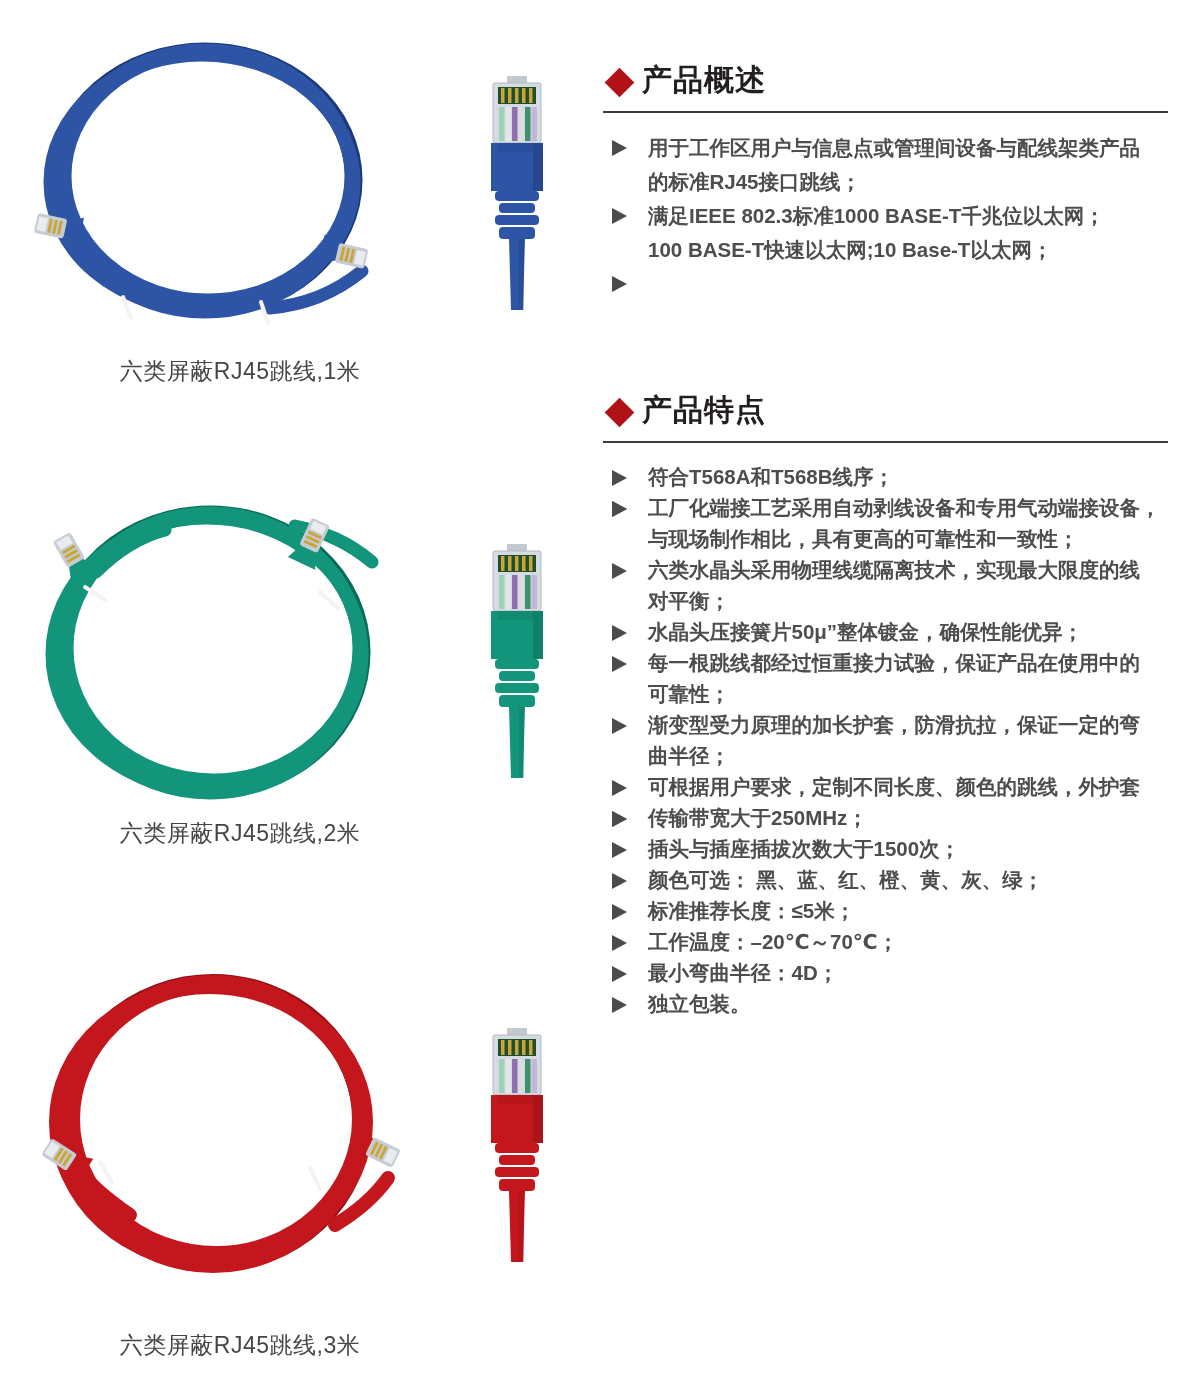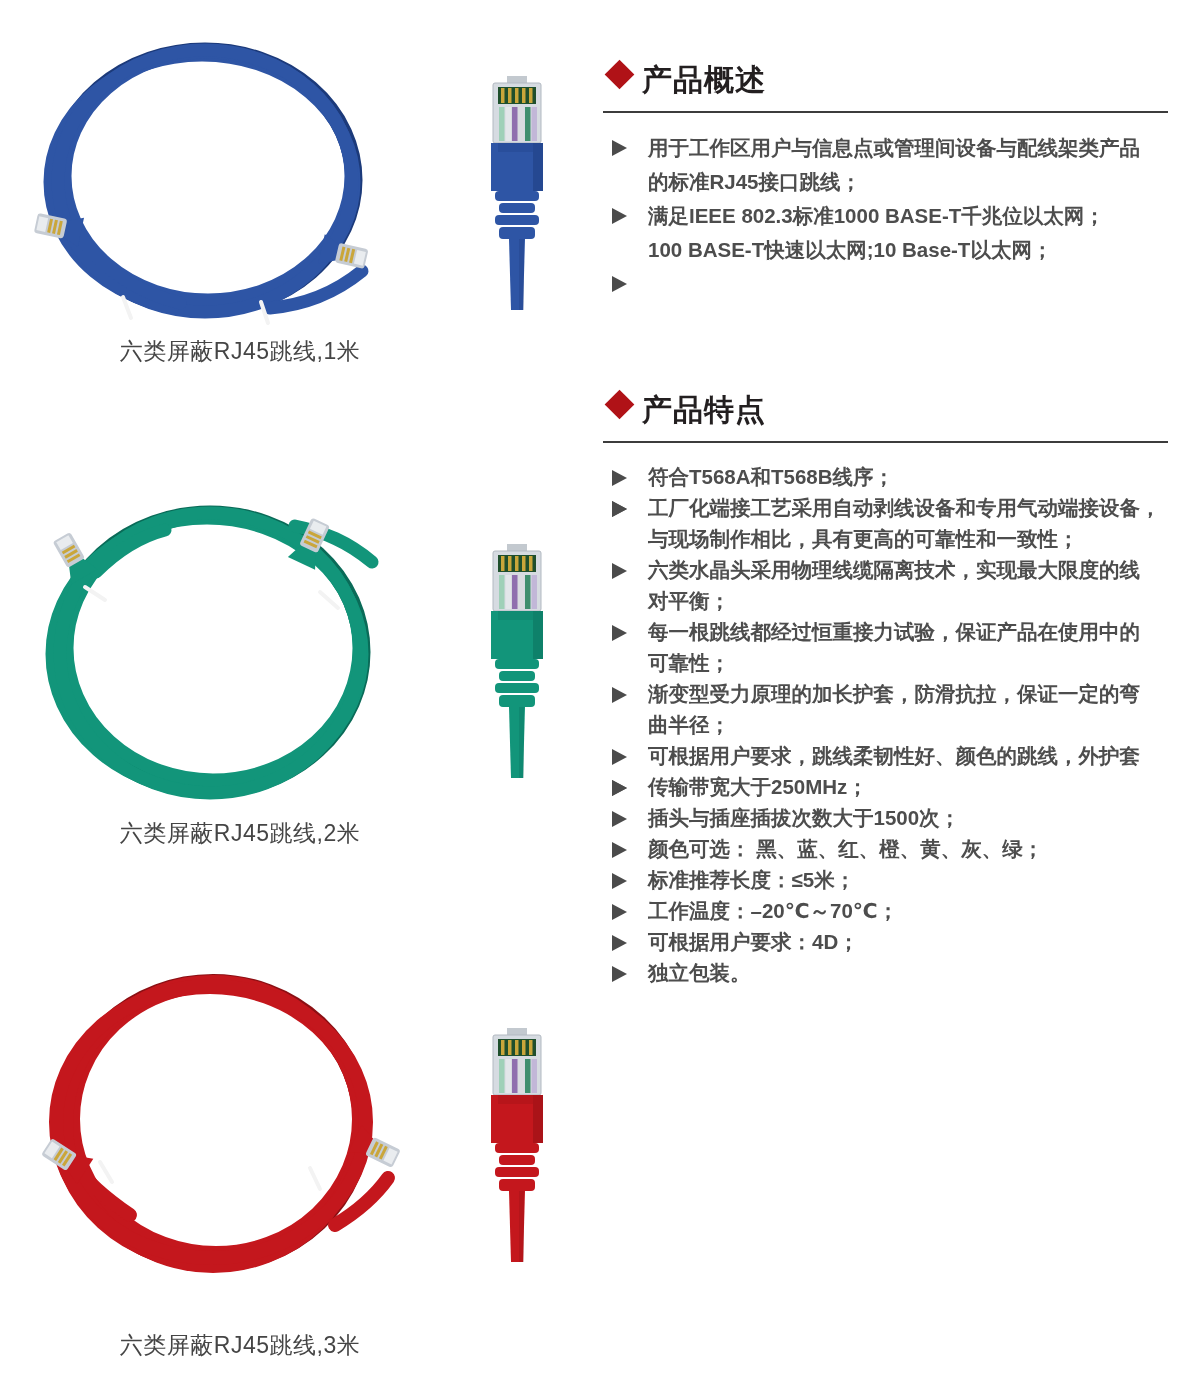--- a/index.html
+++ b/index.html
@@ -6,21 +6,21 @@
   body{font-family:"Liberation Sans","DejaVu Sans",sans-serif;background:#ffffff;}
   .page{position:relative;width:1200px;height:1391px;background:#ffffff;overflow:hidden;}
 
   
   .photo{position:absolute;}
   .caption{position:absolute;left:30px;width:420px;text-align:center;
            font-size:23px;color:#454545;letter-spacing:0.5px;}
 
   
   .section{position:absolute;left:603px;width:565px;}
-  .sec-head{display:flex;align-items:flex-start;}
+  .sec-head{display:flex;align-items:center;}
   .diamond{width:21px;height:21px;background:#b01217;transform:rotate(45deg);
            margin:4px 12px 0 6px;flex:0 0 auto;}
   .sec-title{font-size:30px;font-weight:bold;color:#231f20;letter-spacing:1px;line-height:40px;}
   .rule{border:0;border-top:2px solid #3c3c3c;margin:11px 0 0 0;width:100%;}
   ul.blist{list-style:none;margin:18px 0 0 0;padding:0;font-size:20.5px;color:#4d4d4d;}
   ul.blist li{position:relative;padding-left:45px;white-space:pre-line;font-weight:bold;}
   .lh34 li{line-height:34px;}
   .lh31 li{line-height:31px;}
   ul.blist li .tri{position:absolute;left:9px;top:9px;width:0;height:0;
       border-left:15px solid #4b4b4b;border-top:8px solid transparent;border-bottom:8px solid transparent;}
@@ -96,21 +96,21 @@
       <rect x="13" y="153" width="36" height="12" rx="4"></rect>
       <polygon points="23,165 39,165 37,236 25,236"></polygon>
     </g>
     <g opacity="0.45" fill="#1c3a7a">
       <rect x="47" y="69" width="10" height="48"></rect>
       <rect x="12" y="69" width="38" height="9" opacity="0.5"></rect>
       <rect x="33" y="165" width="5" height="71" opacity="0.6"></rect>
     </g>
   </svg>
 
-  <div class="caption" style="top:336px">六类屏蔽RJ45跳线,1米</div>
+  <div class="caption" style="top:356px">六类屏蔽RJ45跳线,1米</div>
 
   <svg class="photo" style="left:30px;top:492px" width="420" height="318" viewBox="0 0 420 318">
     <g fill="none" stroke-linecap="round">
       <g stroke-width="17" stroke="#0a6b58">
         <ellipse cx="180" cy="160" rx="152" ry="138"></ellipse>
       </g>
       <g stroke-width="13" stroke="#12957a">
         <ellipse cx="177" cy="162" rx="155" ry="136"></ellipse>
         <ellipse cx="183" cy="156" rx="146" ry="132"></ellipse>
         <ellipse cx="180" cy="161" rx="150" ry="140"></ellipse>
@@ -245,29 +245,30 @@
       <span class="sec-title">产品特点</span>
     </div>
     <hr class="rule">
     <ul class="blist lh31">
       <li><span class="tri"></span><span>符合T568A和T568B线序；</span></li>
       <li><span class="tri"></span></li>
       <li><span class="tri"></span><span>工厂化端接工艺采用自动剥线设备和专用气动端接设备，
 与现场制作相比，具有更高的可靠性和一致性；</span></li>
       <li><span class="tri"></span><span>六类水晶头采用物理线缆隔离技术，实现最大限度的线
 对平衡；</span></li>
+      <li><span class="tri"></span><span>水晶头压接簧片50μ”整体镀金，确保性能优异；</span></li>
       <li><span class="tri"></span><span>每一根跳线都经过恒重接力试验，保证产品在使用中的
 可靠性；</span></li>
       <li><span class="tri"></span><span>渐变型受力原理的加长护套，防滑抗拉，保证一定的弯
 曲半径；</span></li>
-      <li><span class="tri"></span><span>可根据用户要求，跳线柔韧性好、颜色的跳线，外护套</span></li>
+      <li><span class="tri"></span><span>可根据用户要求，定制不同长度、颜色的跳线，外护套</span></li>
       <li><span class="tri"></span></li>
       <li><span class="tri"></span><span>传输带宽大于250MHz；</span></li>
       <li><span class="tri"></span><span>插头与插座插拔次数大于1500次；</span></li>
       <li><span class="tri"></span><span>颜色可选： 黑、蓝、红、橙、黄、灰、绿；</span></li>
       <li><span class="tri"></span><span>标准推荐长度：≤5米；</span></li>
       <li><span class="tri"></span><span>工作温度：–20℃～70℃；</span></li>
-      <li><span class="tri"></span><span>可根据用户要求：4D；</span></li>
+      <li><span class="tri"></span><span>最小弯曲半径：4D；</span></li>
       <li><span class="tri"></span><span>独立包装。</span></li>
     </ul>
   </div>
 
 </div>
 
 </body></html>

